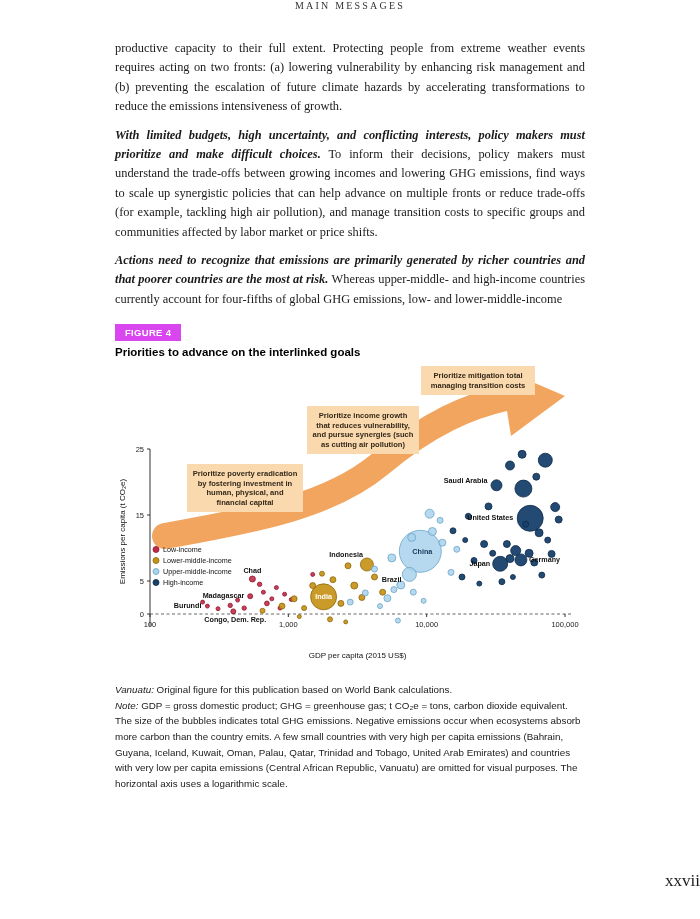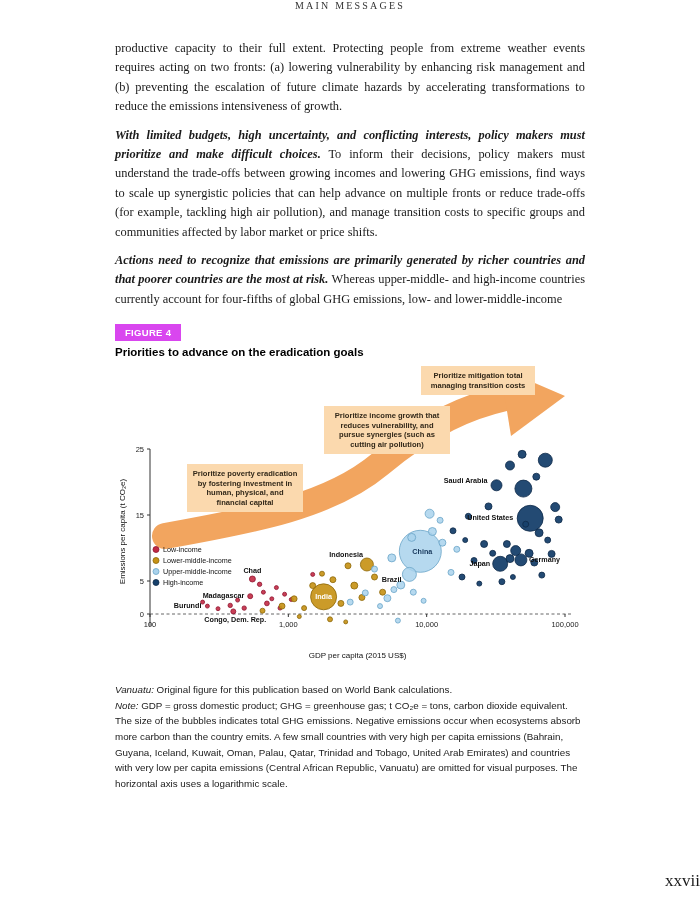--- a/index.html
+++ b/index.html
@@ -35,21 +35,21 @@
     <div class="running-header">MAIN MESSAGES</div>
 
     <div class="body-text">
       <p class="body-para"><span class="lead"></span><span>productive capacity to their full extent. Protecting people from extreme weather events requires acting on two fronts: (a) lowering vulnerability by enhancing risk management and (b) preventing the escalation of future climate hazards by accelerating transformations to reduce the emissions intensiveness of growth.</span></p>
       <p class="body-para"><span class="lead">With limited budgets, high uncertainty, and conflicting interests, policy makers must prioritize and make difficult choices.</span><span> To inform their decisions, policy makers must understand the trade-offs between growing incomes and lowering GHG emissions, find ways to scale up synergistic policies that can help advance on multiple fronts or reduce trade-offs (for example, tackling high air pollution), and manage transition costs to specific groups and communities affected by labor market or price shifts.</span></p>
       <p class="body-para"><span class="lead">Actions need to recognize that emissions are primarily generated by richer countries and that poorer countries are the most at risk.</span><span> Whereas upper-middle- and high-income countries currently account for four-fifths of global GHG emissions, low- and lower-middle-income</span></p>
     </div>
 
     <div class="figure-block">
       <span class="figure-badge">FIGURE 4</span>
-      <div class="figure-title">Priorities to advance on the eradication goals</div>
+      <div class="figure-title">Priorities to advance on the interlinked goals</div>
 
       <div class="chart-wrap">
         <svg id="bubble-chart" width="470" height="310" viewBox="0 0 470 310">
             <path d="M 50 172 C 140 156 215 142 265 100 S 355 42 390 34" fill="none" stroke="#f2a55f" stroke-width="26" stroke-linecap="round"></path>
             <polygon points="385,4 450,32 396,72" fill="#f2a55f"></polygon>
             <line x1="35" y1="85" x2="35" y2="262" stroke="#333" stroke-width="1"></line>
             <line x1="32" y1="250" x2="35" y2="250" stroke="#333" stroke-width="1"></line>
             <text x="29" y="252.5" text-anchor="end" font-size="7.5" fill="#222">0</text>
             <line x1="32" y1="217" x2="35" y2="217" stroke="#333" stroke-width="1"></line>
             <text x="29" y="219.5" text-anchor="end" font-size="7.5" fill="#222">5</text>
@@ -171,21 +171,21 @@
             <circle cx="41" cy="185.5" r="3" fill="#c22a44" stroke="#8f1430" stroke-width="0.8"></circle>
             <text x="48" y="188" font-size="7.2" fill="#111">Low-income</text>
             <circle cx="41" cy="196.5" r="3" fill="#c79317" stroke="#8d6708" stroke-width="0.8"></circle>
             <text x="48" y="199" font-size="7.2" fill="#111">Lower-middle-income</text>
             <circle cx="41" cy="207.5" r="3" fill="#a9d2ec" stroke="#6aa4c8" stroke-width="0.8"></circle>
             <text x="48" y="210" font-size="7.2" fill="#111">Upper-middle-income</text>
             <circle cx="41" cy="218.5" r="3" fill="#17406b" stroke="#0e2a49" stroke-width="0.8"></circle>
             <text x="48" y="221" font-size="7.2" fill="#111">High-income</text>
           </svg>
         <div class="anno" style="left:72px;top:100px;width:116px">Prioritize poverty eradication by fostering investment in human, physical, and financial capital</div>
-        <div class="anno" style="left:209px;top:42px;width:126px">Prioritize income growth that reduces vulnerability, and pursue synergies (such as cutting air pollution)</div>
+        <div class="anno" style="left:192px;top:42px;width:112px">Prioritize income growth that reduces vulnerability, and pursue synergies (such as cutting air pollution)</div>
         <div class="anno" style="left:306px;top:2px;width:114px">Prioritize mitigation total managing transition costs</div>
       </div>
 
       <div class="srcnote">
         <div><span class="ital">Vanuatu:</span><span> Original figure for this publication based on World Bank calculations.</span></div>
         <div><span class="ital">Note:</span><span> GDP = gross domestic product; GHG = greenhouse gas; t CO₂e = tons, carbon dioxide equivalent. The size of the bubbles indicates total GHG emissions. Negative emissions occur when ecosystems absorb more carbon than the country emits. A few small countries with very high per capita emissions (Bahrain, Guyana, Iceland, Kuwait, Oman, Palau, Qatar, Trinidad and Tobago, United Arab Emirates) and countries with very low per capita emissions (Central African Republic, Vanuatu) are omitted for visual purposes. The horizontal axis uses a logarithmic scale.</span></div>
       </div>
     </div>
   </div>
 

